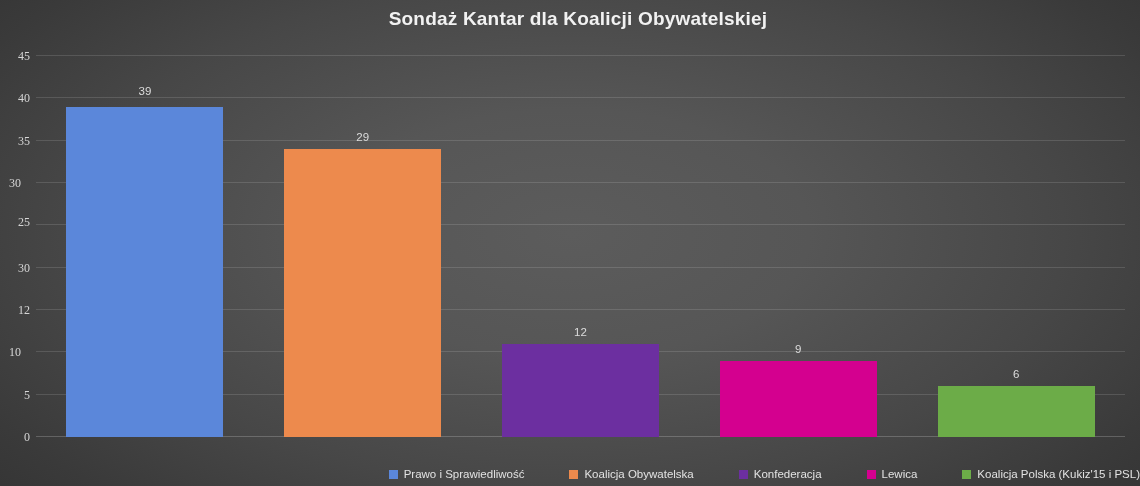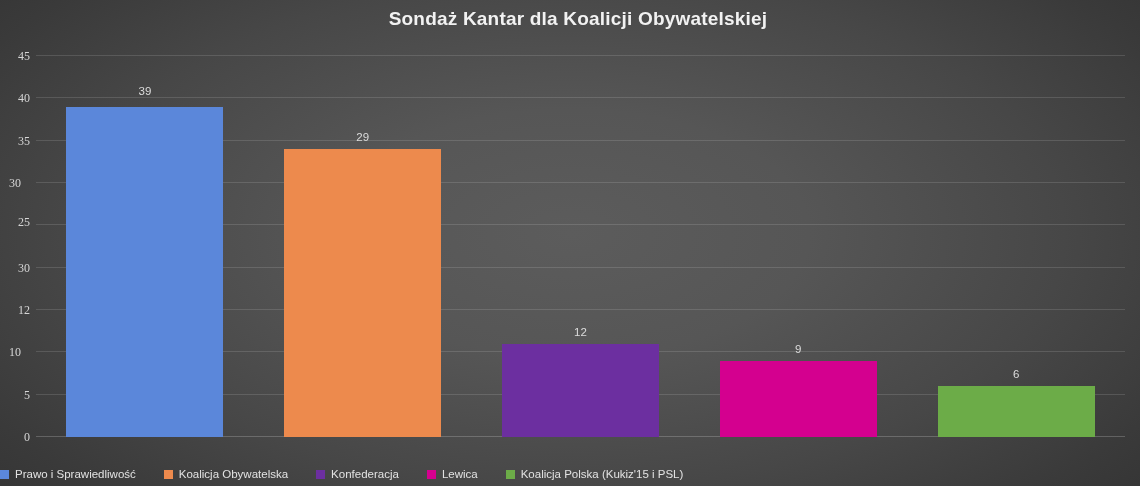--- a/index.html
+++ b/index.html
@@ -91,23 +91,23 @@
     white-space: nowrap;
   }
 
   
   #legend {
     position: absolute;
     left: 0;
     bottom: 6px;
     width: 1140px;
     display: flex;
-    justify-content: flex-start;
+    justify-content: flex-end;
     align-items: center;
-    gap: 28px;
+    gap: 45px;
   }
   .legend-item {
     display: flex;
     align-items: center;
     gap: 6px;
     font-size: 11.5px;
     color: #e2e2e2;
     white-space: nowrap;
   }
   .legend-swatch {

